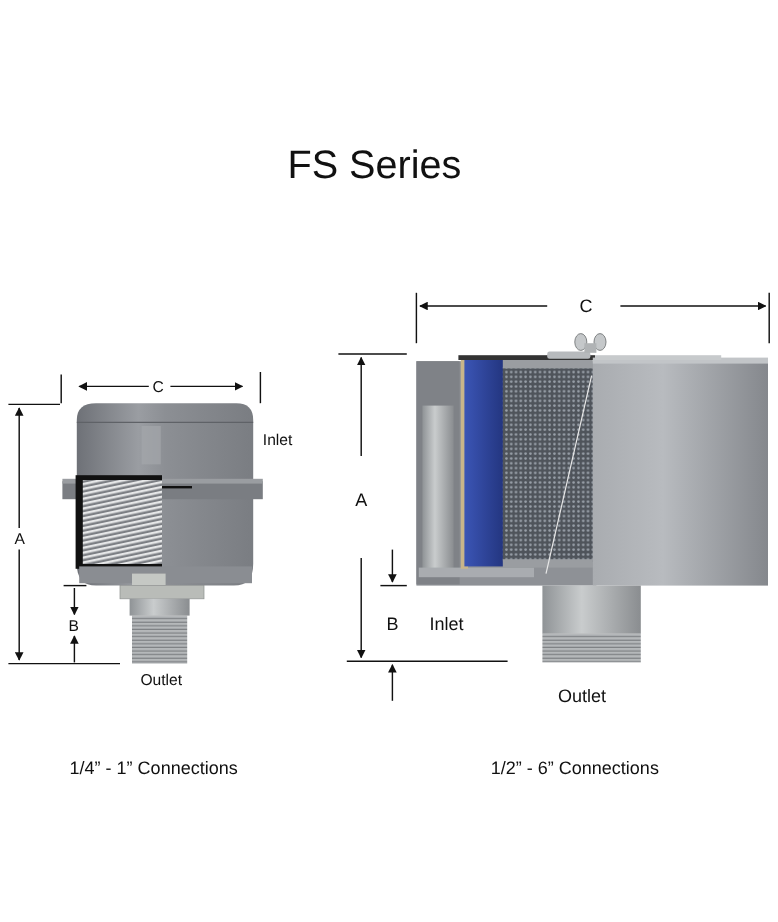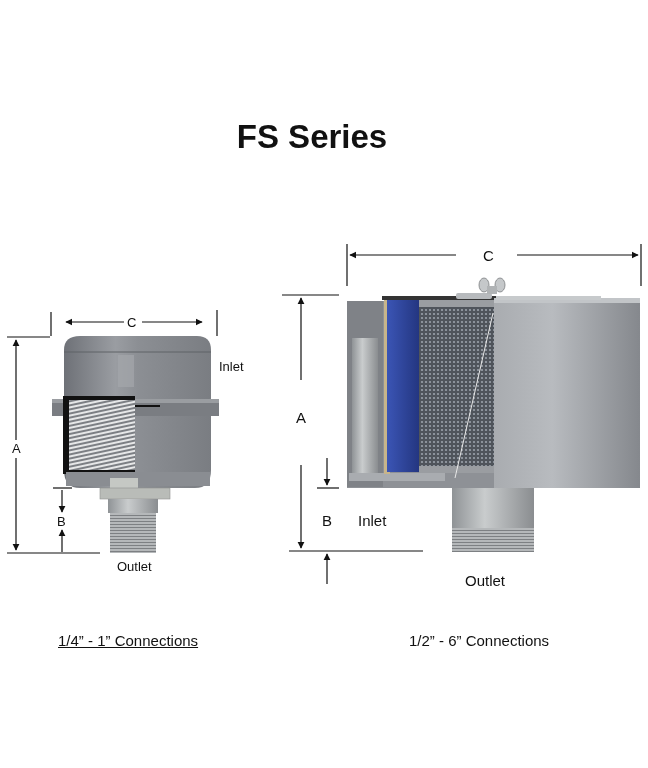--- a/index.html
+++ b/index.html
@@ -1,19 +1,19 @@
 <!DOCTYPE html>
 <html><head>
 <meta charset="utf-8">
 <style>
   html, body { margin: 0; padding: 0; background: #ffffff; }
   body { width: 648px; height: 768px; position: relative; overflow: hidden;
          font-family: "Liberation Sans", sans-serif; color: #111; }
   .title { position: absolute; left: 0; width: 624px; top: 118px; text-align: center;
-           font-size: 33px; font-weight: bold; color: #111; }
+           font-size: 33px; font-weight: normal; color: #111; }
   .lbl { position: absolute; font-size: 13px; color: #111; white-space: nowrap; }
   .lbl-big { font-size: 15px; }
   .cap { position: absolute; font-size: 15px; color: #111; white-space: nowrap; top: 632px; }
   svg { position: absolute; left: 0; top: 0; }
 </style>
 </head>
 <body>
 
 <div class="title">FS Series</div>
 
@@ -143,20 +143,20 @@
     <line x1="289" y1="551" x2="423" y2="551"></line>
     <line x1="327" y1="584" x2="327" y2="554" marker-end="url(#arr)"></line>
   </g>
 </svg>
 
 <div class="lbl" style="left:127px; top:315px;">C</div>
 <div class="lbl" style="left:12px; top:441px;">A</div>
 <div class="lbl" style="left:57px; top:514px;">B</div>
 <div class="lbl" style="left:219px; top:359px;">Inlet</div>
 <div class="lbl" style="left:117px; top:559px;">Outlet</div>
-<div class="cap" style="left:58px;text-decoration:underline;">1/4” - 1” Connections</div>
+<div class="cap" style="left:58px;">1/4” - 1” Connections</div>
 
 <div class="lbl lbl-big" style="left:483px; top:247px;">C</div>
 <div class="lbl lbl-big" style="left:296px; top:409px;">A</div>
 <div class="lbl lbl-big" style="left:322px; top:512px;">B</div>
 <div class="lbl lbl-big" style="left:358px; top:512px;">Inlet</div>
 <div class="lbl lbl-big" style="left:465px; top:572px;">Outlet</div>
 <div class="cap" style="left:409px;text-align:center;">1/2” - 6” Connections</div>
 
 </body></html>

